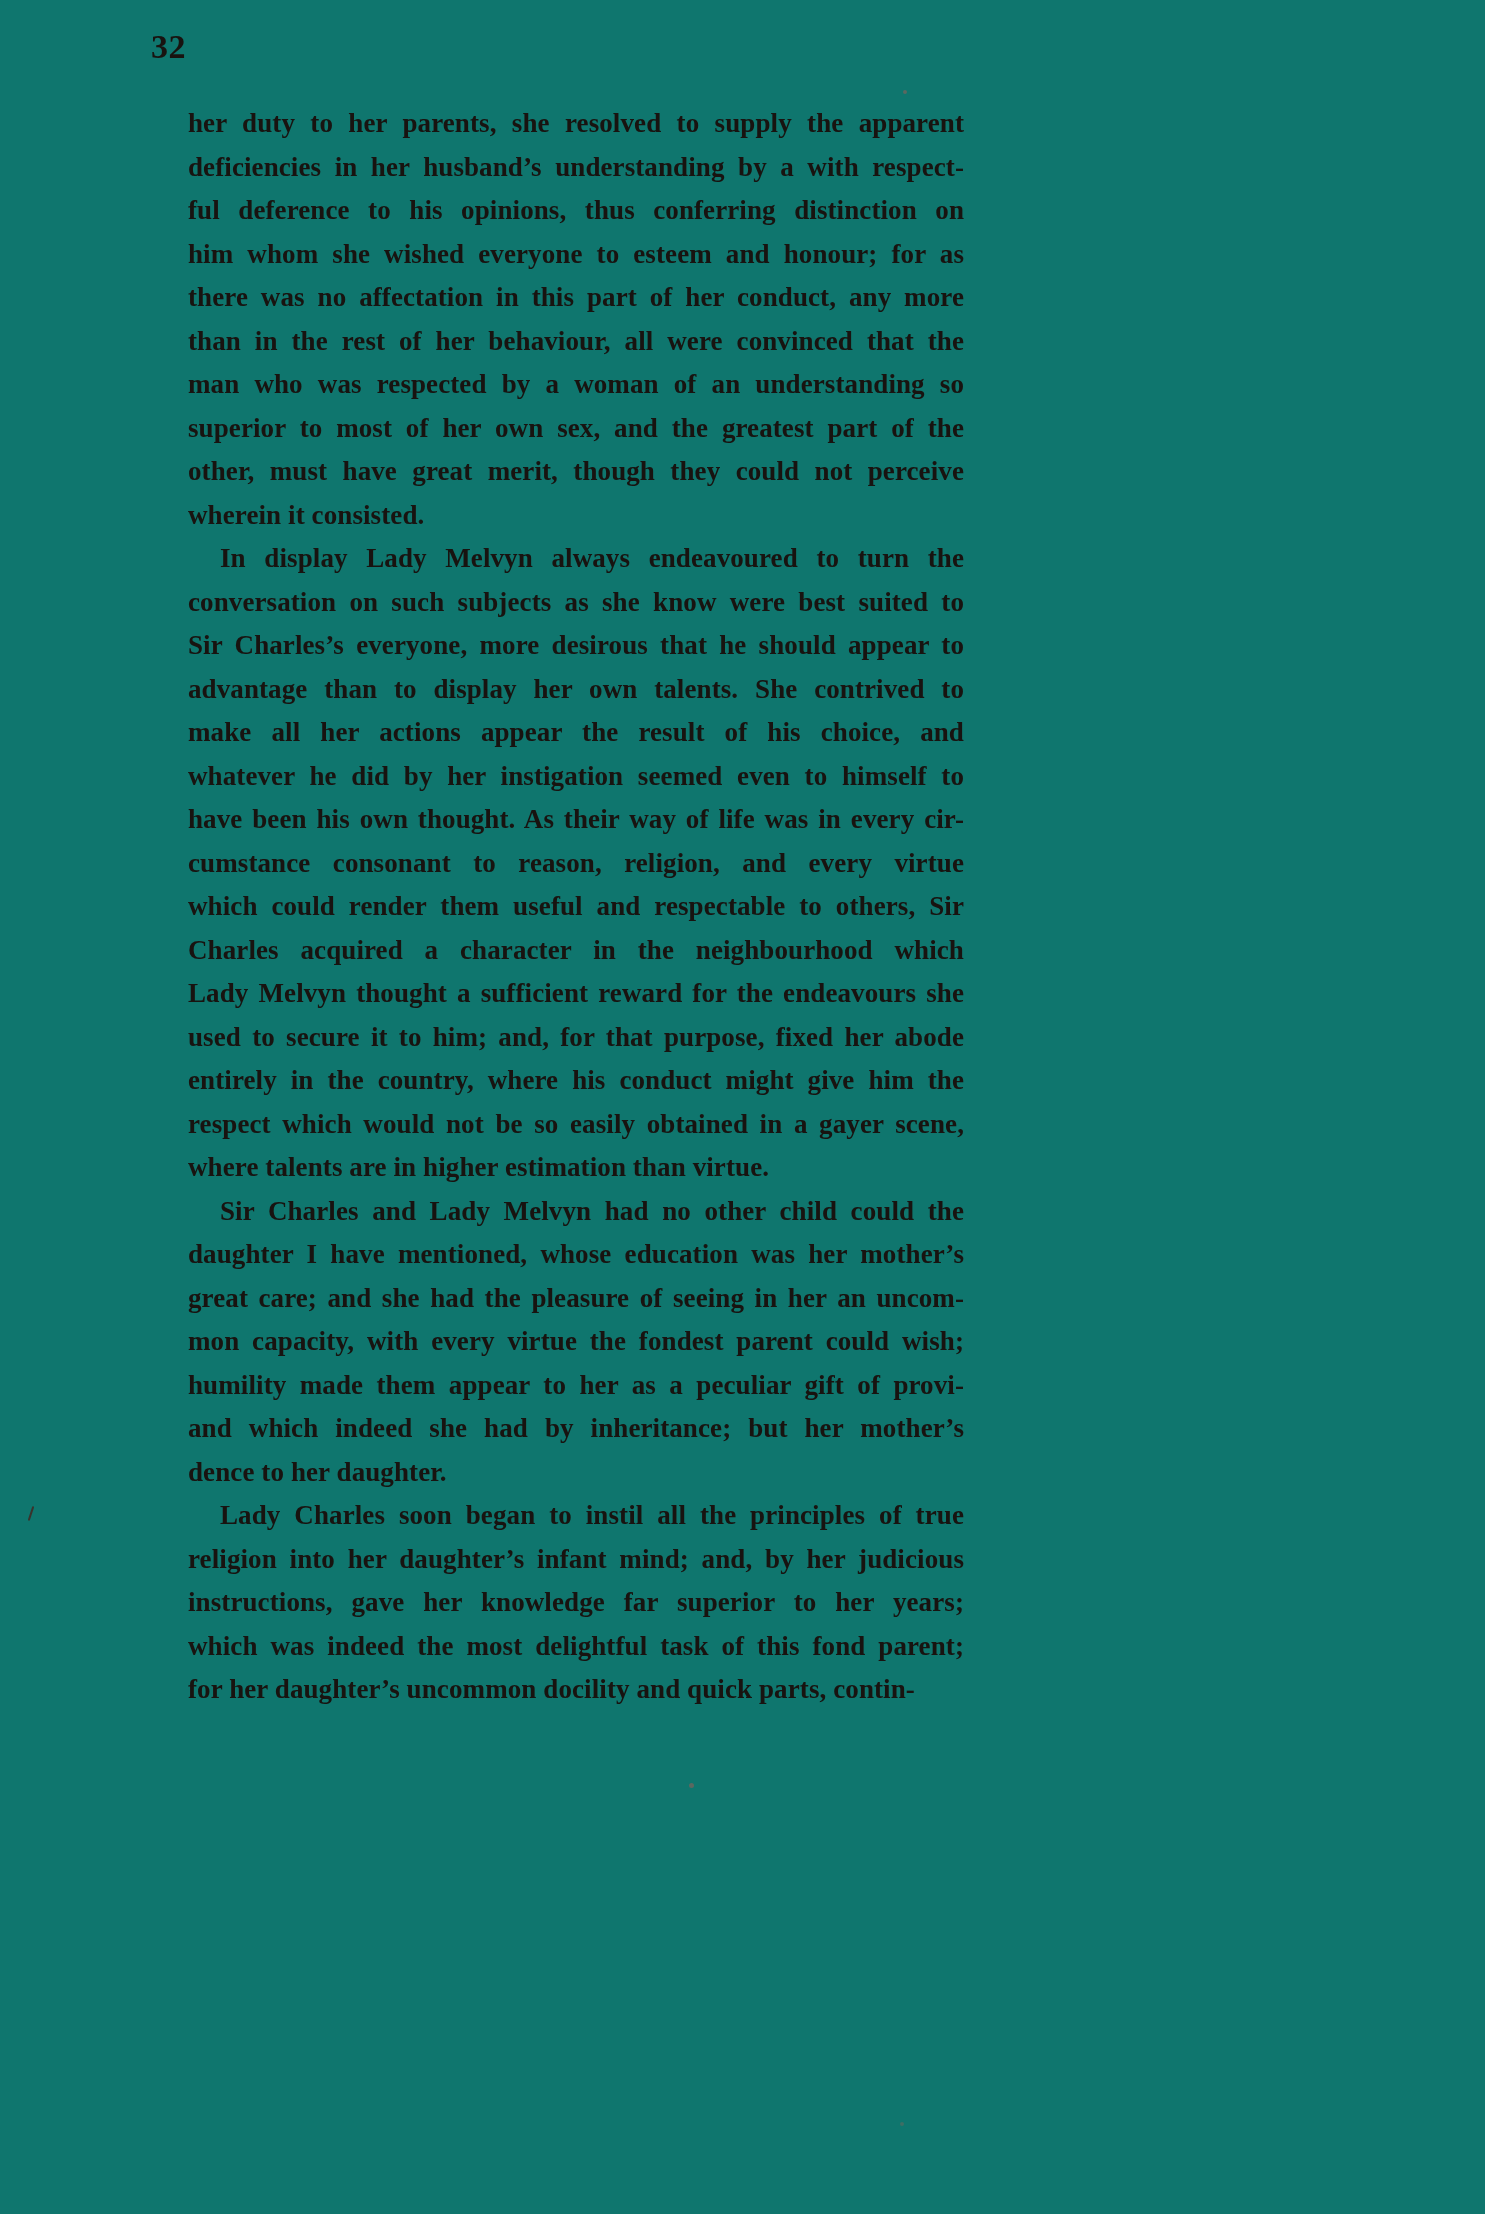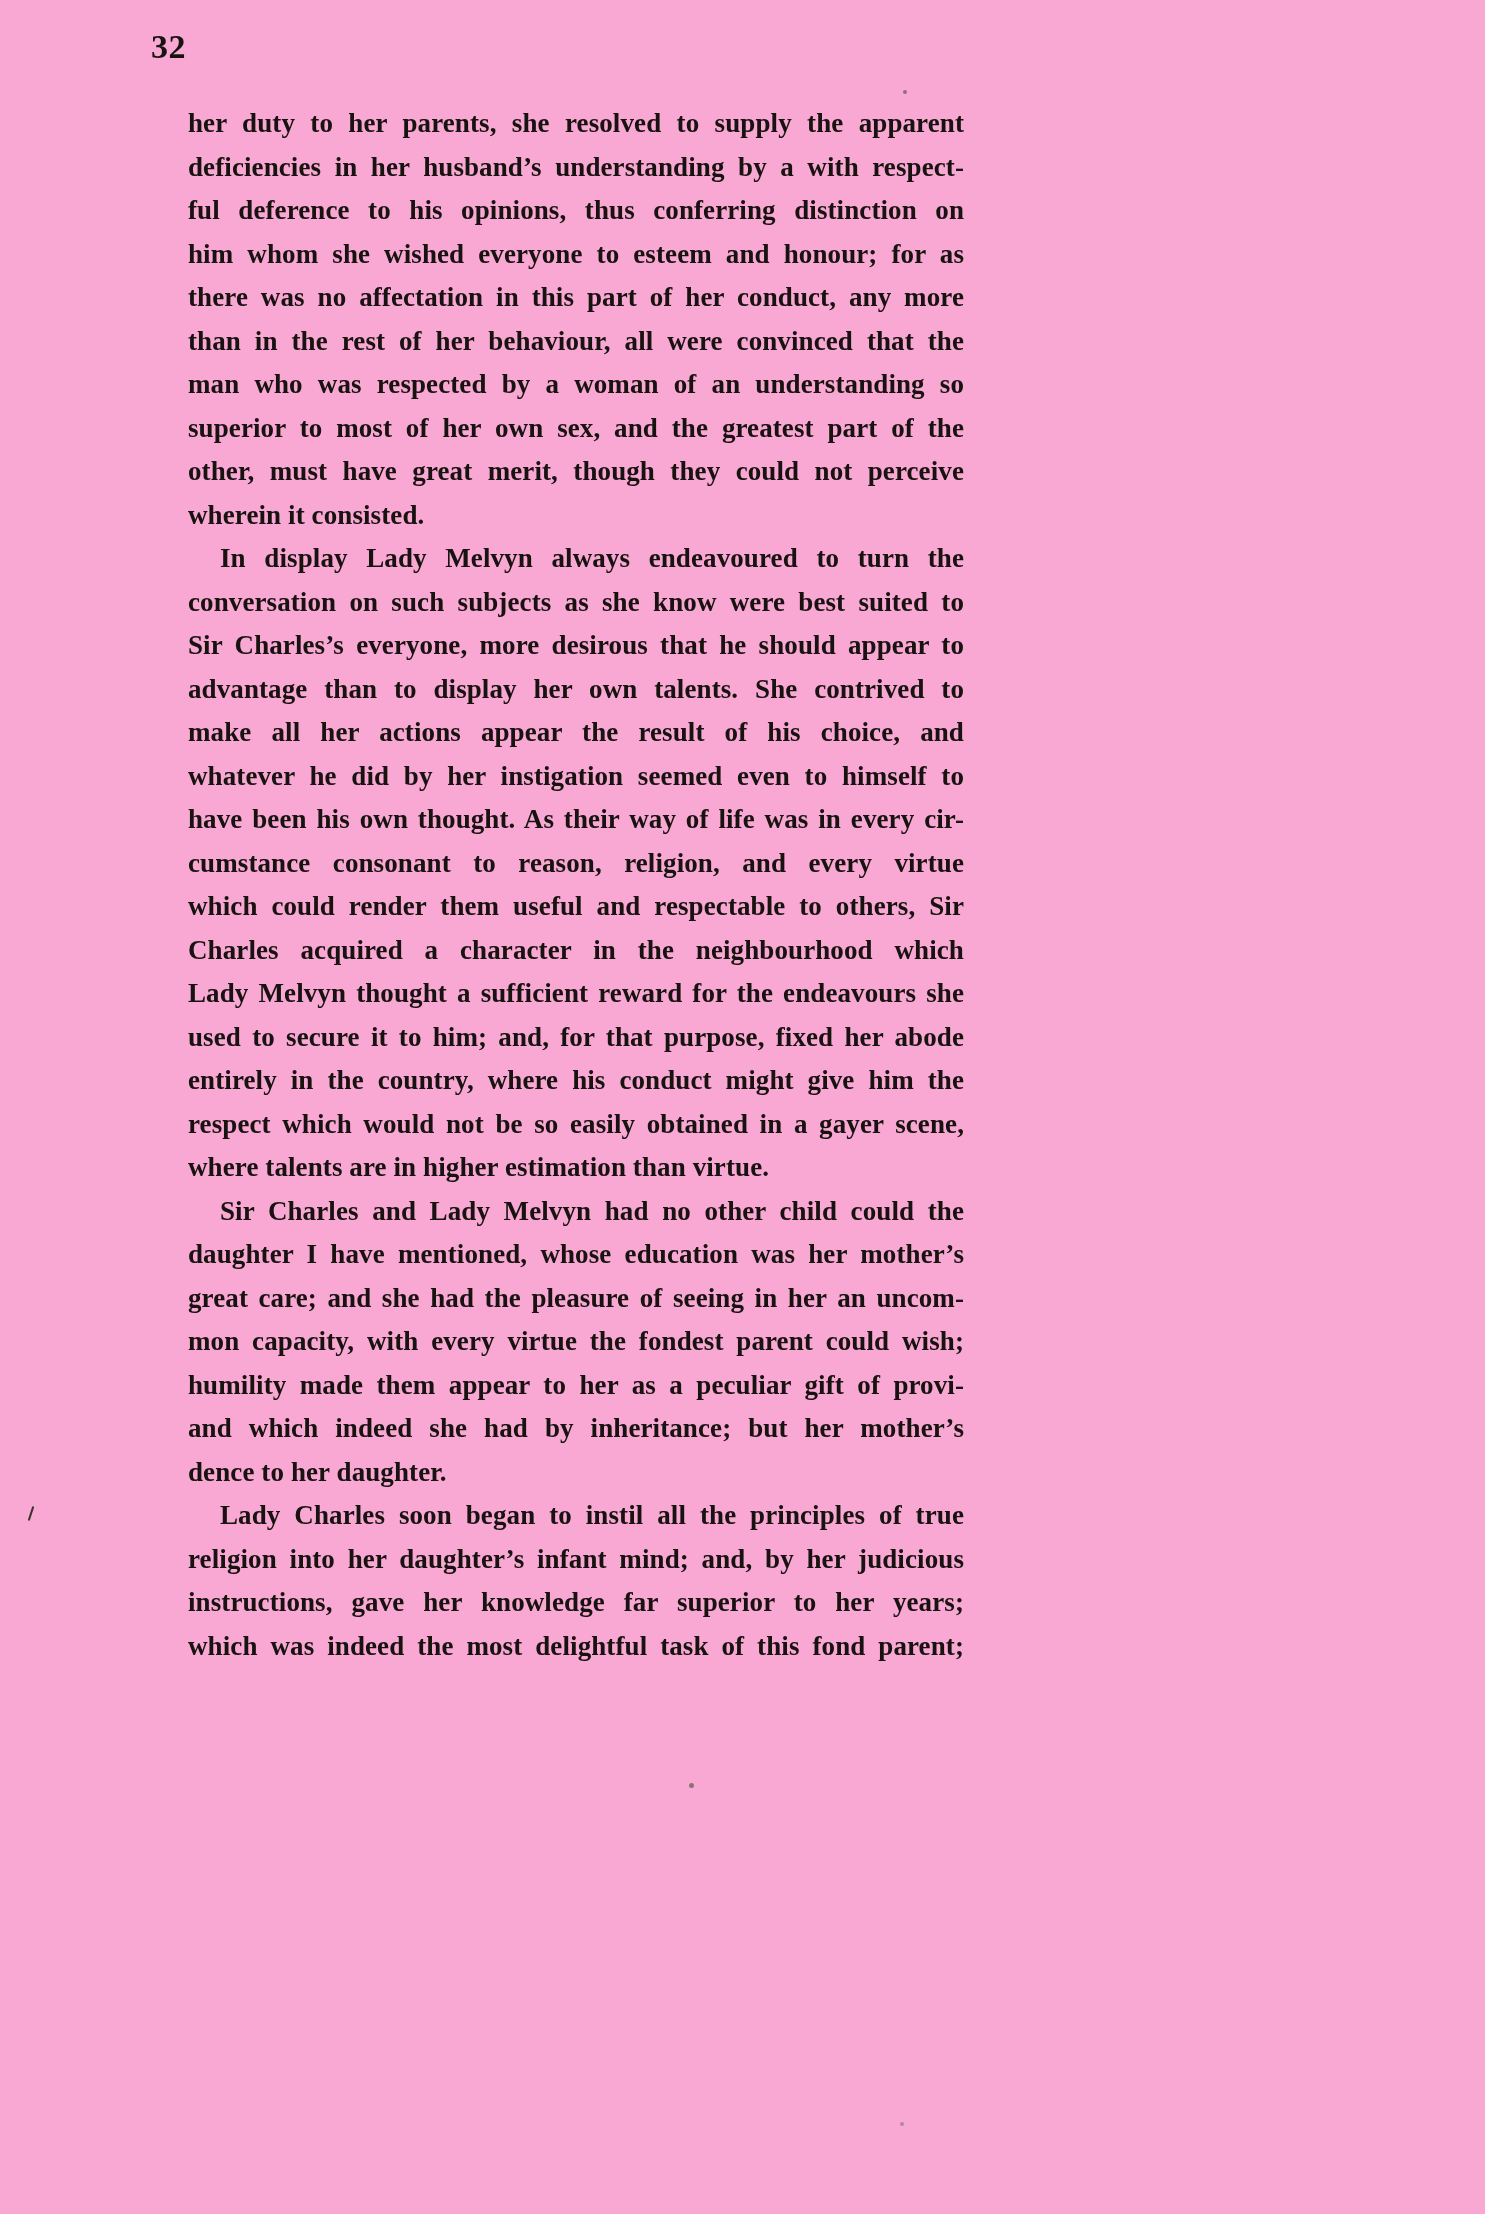--- a/index.html
+++ b/index.html
@@ -4,21 +4,21 @@
 <style>
   html, body {
     margin: 0;
     padding: 0;
     background: #ffffff;
   }
   .scan-page {
     position: relative;
     width: 1485px;
     height: 2214px;
-    background: #f9a8d4;
+    background: #0f766e;
     overflow: hidden;
     font-family: "Liberation Serif", serif;
     color: #181310;
   }
   .page-number {
     position: absolute;
     left: 151px;
     top: 28px;
     font-size: 34px;
     font-weight: 700;
@@ -117,20 +117,21 @@
         <div class="line">mon capacity, with every virtue the fondest parent could wish;</div>
         <div class="line">humility made them appear to her as a peculiar gift of provi-</div>
         <div class="line">and which indeed she had by inheritance; but her mother’s</div>
         <div class="line line-last">dence to her daughter.</div>
       </div>
     <div class="paragraph indented">
         <div class="line">Lady Charles soon began to instil all the principles of true</div>
         <div class="line">religion into her daughter’s infant mind; and, by her judicious</div>
         <div class="line">instructions, gave her knowledge far superior to her years;</div>
         <div class="line">which was indeed the most delightful task of this fond parent;</div>
+        <div class="line line-last">for her daughter’s uncommon docility and quick parts, contin-</div>
       </div>
   </div>
 
   <div class="ink-mark"></div>
   <div class="scan-speck speck-1"></div>
   <div class="scan-speck speck-2"></div>
   <div class="scan-speck speck-3"></div>
 
 </div>
 

